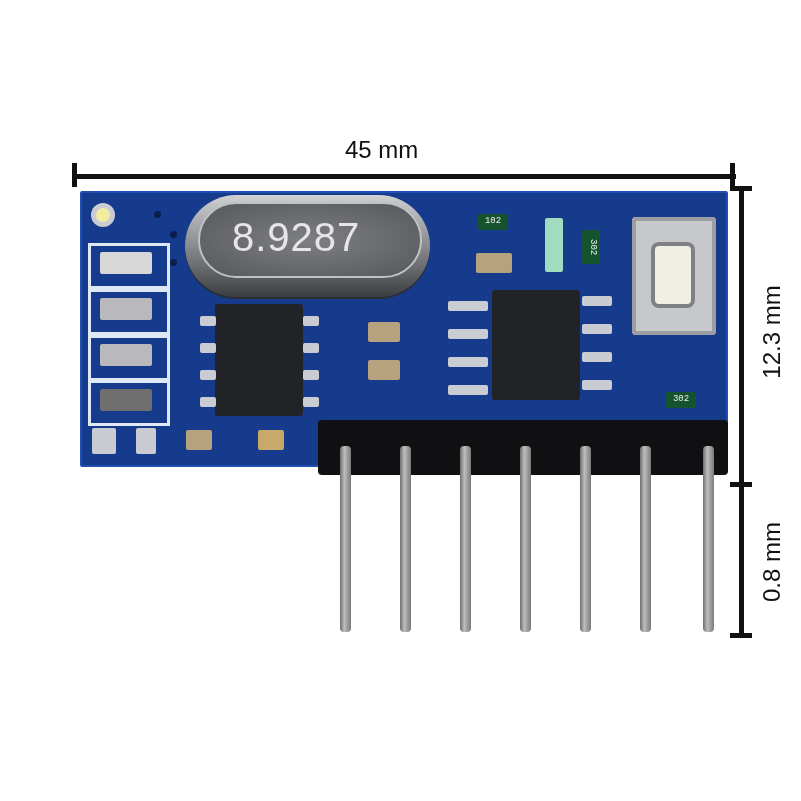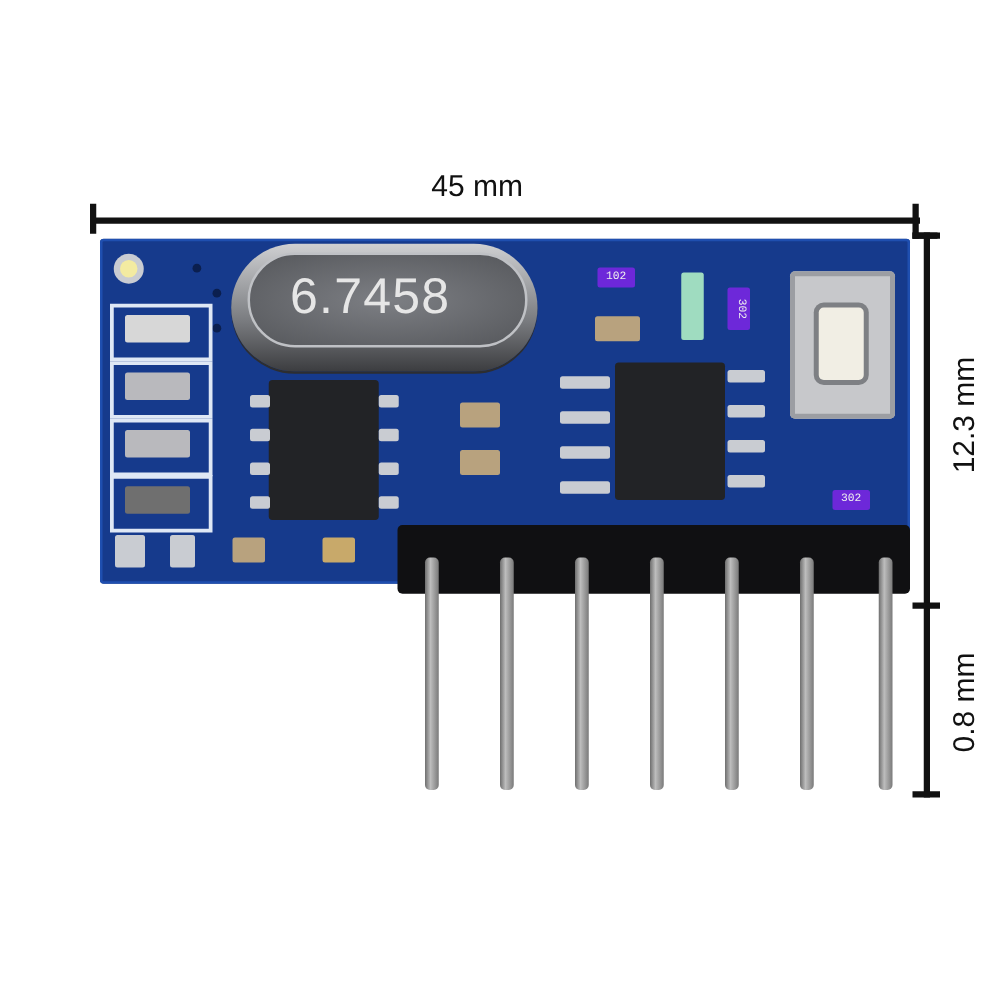--- a/index.html
+++ b/index.html
@@ -9,21 +9,21 @@
   .dimtext { color:#111; font-size:24px; }
   .vtext { color:#111; font-size:24px; transform:rotate(-90deg); transform-origin:center; white-space:nowrap; }
 
   .pcb { left:80px; top:191px; width:648px; height:276px; background:#163a8c; border-radius:3px;
          box-shadow: inset 0 0 0 2px #1f4fb0; }
   .trace { background:#dfe8f5; }
   .pad { background:#c9ccd2; border-radius:2px; }
   .smd { background:#d7d7d7; border-radius:2px; }
   .smd.tan { background:#b8a27e; }
   .smd.dark { background:#6f6f6f; }
-  .smd.black { background:#6d28d9; color:#eee; font-family:"Liberation Mono", monospace; font-size:9px; text-align:center; line-height:14px; }
+  .smd.black { background:#14532d; color:#eee; font-family:"Liberation Mono", monospace; font-size:9px; text-align:center; line-height:14px; }
   .ic { background:#222326; border-radius:3px; }
   .ic-pin { background:#c9ccd2; width:16px; height:10px; border-radius:2px; }
   .crystal { left:185px; top:195px; width:245px; height:102px; border-radius:52px;
              background:linear-gradient(180deg,#cfd0d2,#7a7c80 60%,#3c3d40);
              box-shadow:0 2px 0 #2d2e31; }
   .crystal-top { left:198px; top:202px; width:220px; height:72px; border-radius:38px;
                  background:radial-gradient(#7d7f84,#55575b); border:2px solid #bfc1c5; }
   .crystal-label { color:#e6e6e6; font-size:40px; letter-spacing:1px; left:232px; top:215px; }
   .button-body { left:632px; top:217px; width:84px; height:118px; background:#c7c8cb; border-radius:4px; box-shadow:inset 0 0 0 4px #9c9ea3; }
   .button-cap { left:655px; top:246px; width:36px; height:58px; background:#f1eee4; border-radius:4px; box-shadow:0 0 0 4px #7e8084; }
@@ -64,21 +64,21 @@
 <div class="abs smd" style="left:100px; top:344px; width:52px; height:22px; background:#b9b9bd;"></div>
 <div class="abs trace" style="left:88px; top:380px; width:76px; height:40px; background:none; border:3px solid #dfe8f5;"></div>
 <div class="abs smd dark" style="left:100px; top:389px; width:52px; height:22px;"></div>
 <div class="abs pad" style="left:92px; top:428px; width:24px; height:26px;"></div>
 <div class="abs pad" style="left:136px; top:428px; width:20px; height:26px;"></div>
 <div class="abs smd tan" style="left:186px; top:430px; width:26px; height:20px;"></div>
 <div class="abs smd tan" style="left:258px; top:430px; width:26px; height:20px; background:#c8a96a;"></div>
 
 <div class="abs crystal"></div>
 <div class="abs crystal-top"></div>
-<div class="abs crystal-label">6.7458</div>
+<div class="abs crystal-label">8.9287</div>
 
 <div class="abs ic" style="left:215px; top:304px; width:88px; height:112px;"></div>
 <div class="abs ic-pin" style="left:200px; top:316px;"></div>
 <div class="abs ic-pin" style="left:200px; top:343px;"></div>
 <div class="abs ic-pin" style="left:200px; top:370px;"></div>
 <div class="abs ic-pin" style="left:200px; top:397px;"></div>
 <div class="abs ic-pin" style="left:303px; top:316px;"></div>
 <div class="abs ic-pin" style="left:303px; top:343px;"></div>
 <div class="abs ic-pin" style="left:303px; top:370px;"></div>
 <div class="abs ic-pin" style="left:303px; top:397px;"></div>

